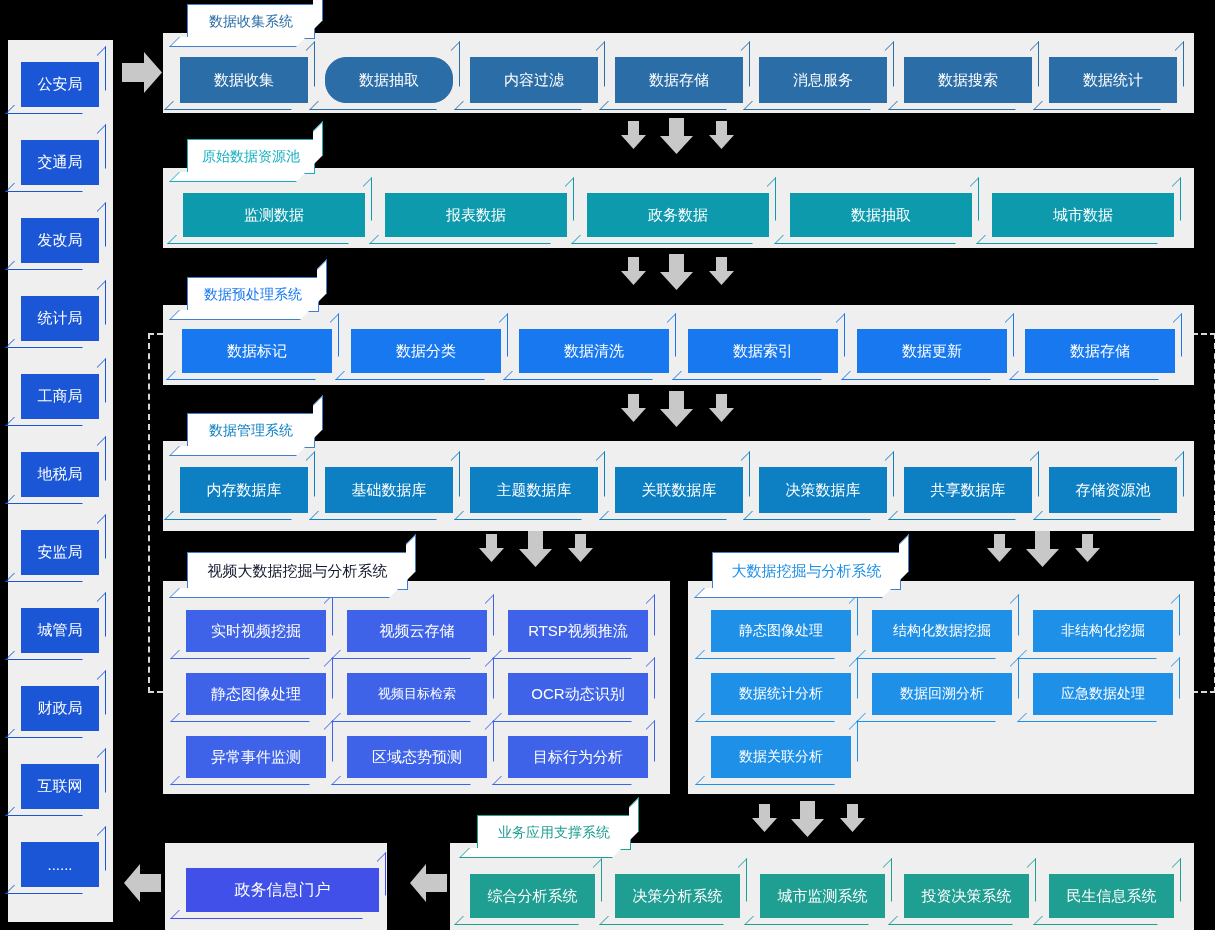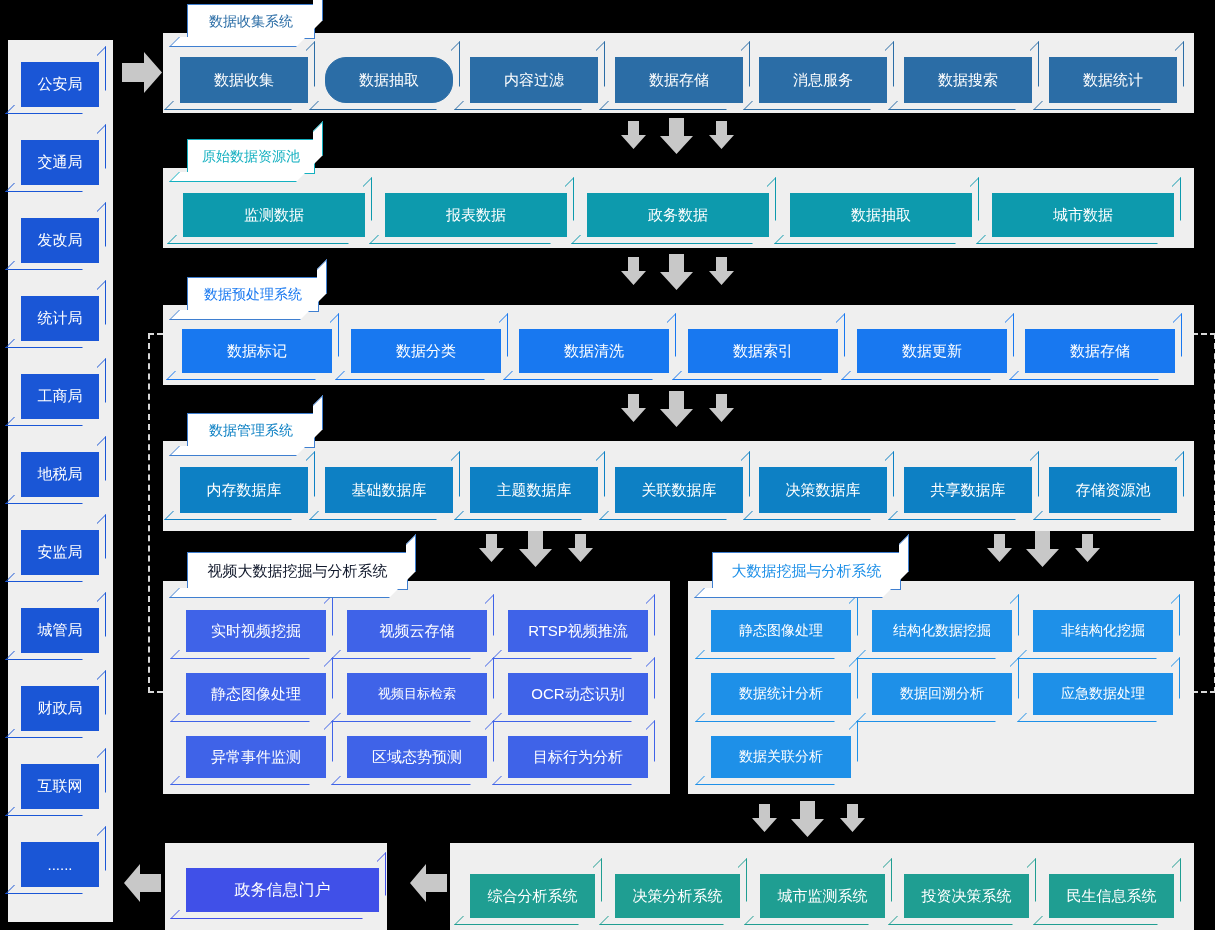--- a/index.html
+++ b/index.html
@@ -224,20 +224,21 @@
         <path d="M9 0 H24 V18 H33 L16.5 36 L0 18 H9 Z" fill="#c8c8c8"></path>
       </svg>
   </div>
   <div class="arrow" style="left:840px;top:804px;">
     <svg width="25" height="28" viewBox="0 0 25 28">
         <path d="M7 0 H18 V14 H25 L12.5 28 L0 14 H7 Z" fill="#c8c8c8"></path>
       </svg>
   </div>
 
   <div class="panel" style="left:450px;top:843px;width:744px;height:87px;"></div>
+  <div class="ptab" style="--tc:#1f9e92;left:477px;top:815px;width:152px;height:33px;color:#1f9e92;border-color:#1f9e92;">业务应用支撑系统</div>
 
   <div class="panel" style="left:165px;top:843px;width:222px;height:87px;"></div>
 
   <div class="arrow" style="left:410px;top:862px;">
     <svg width="37" height="42" viewBox="0 0 37 42">
         <path d="M37 12 H16 V2 L0 21 L16 40 V30 H37 Z" fill="#c8c8c8"></path>
       </svg>
   </div>
   <div class="arrow" style="left:124px;top:862px;">
     <svg width="37" height="42" viewBox="0 0 37 42">

